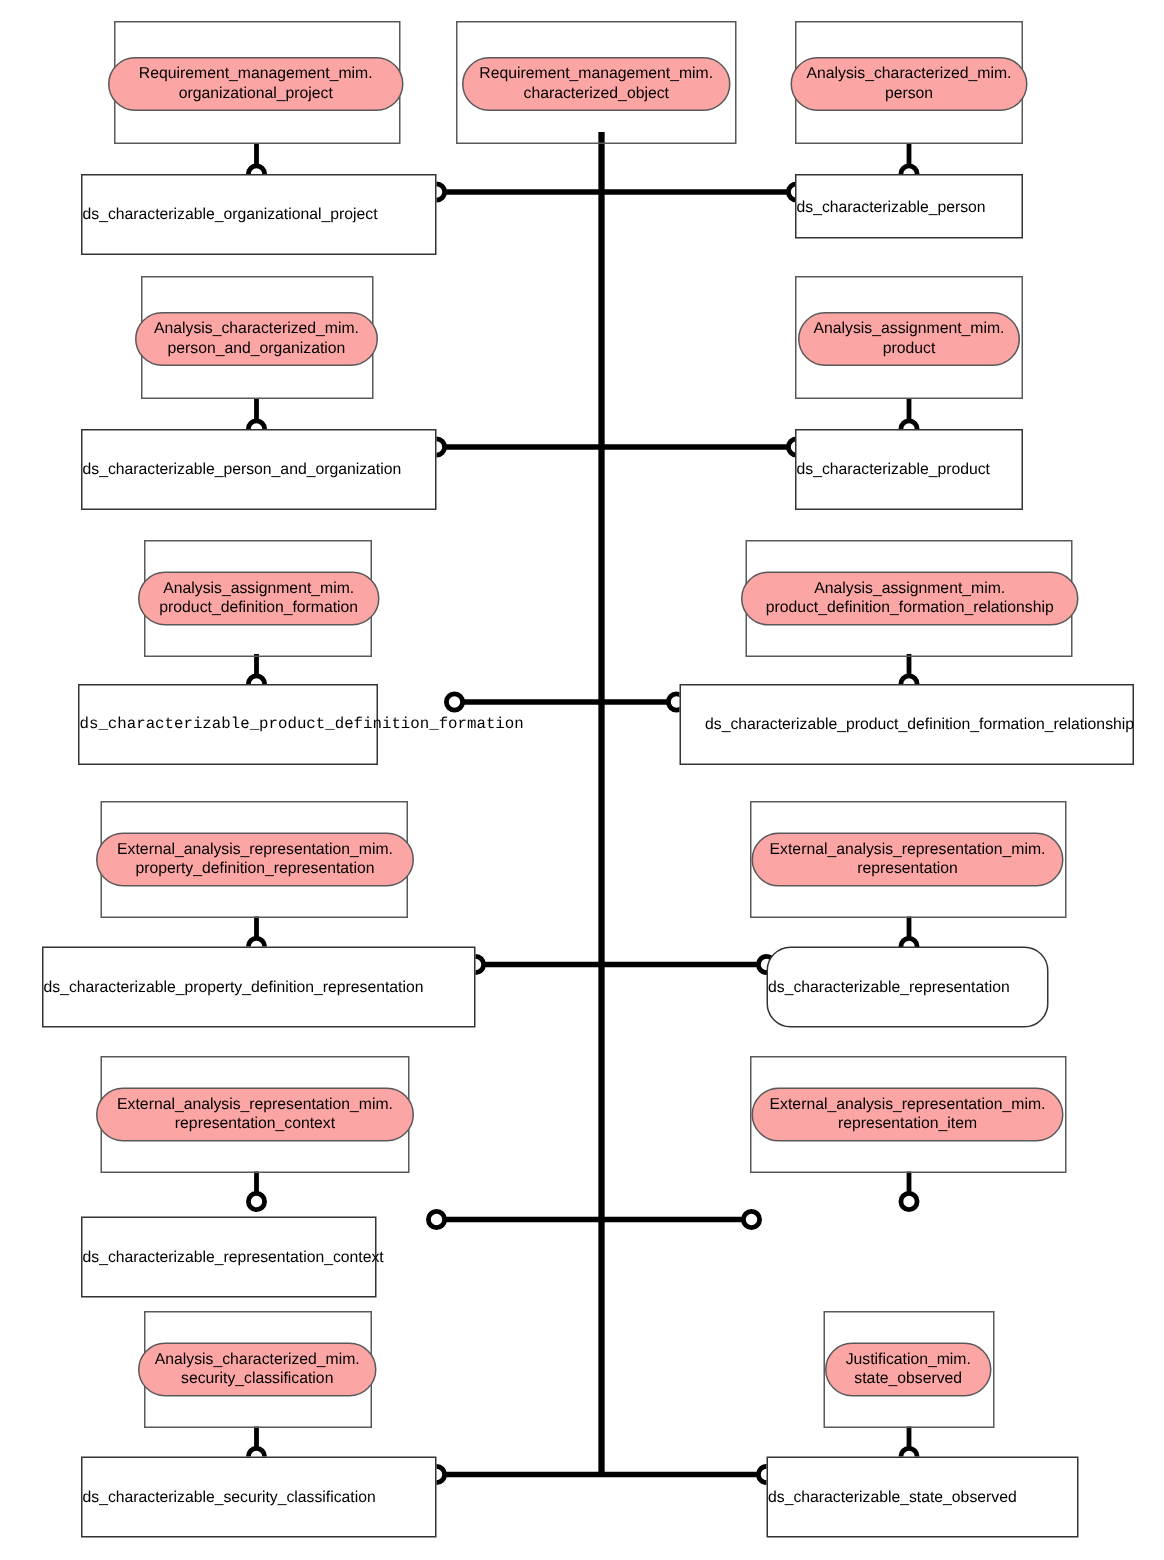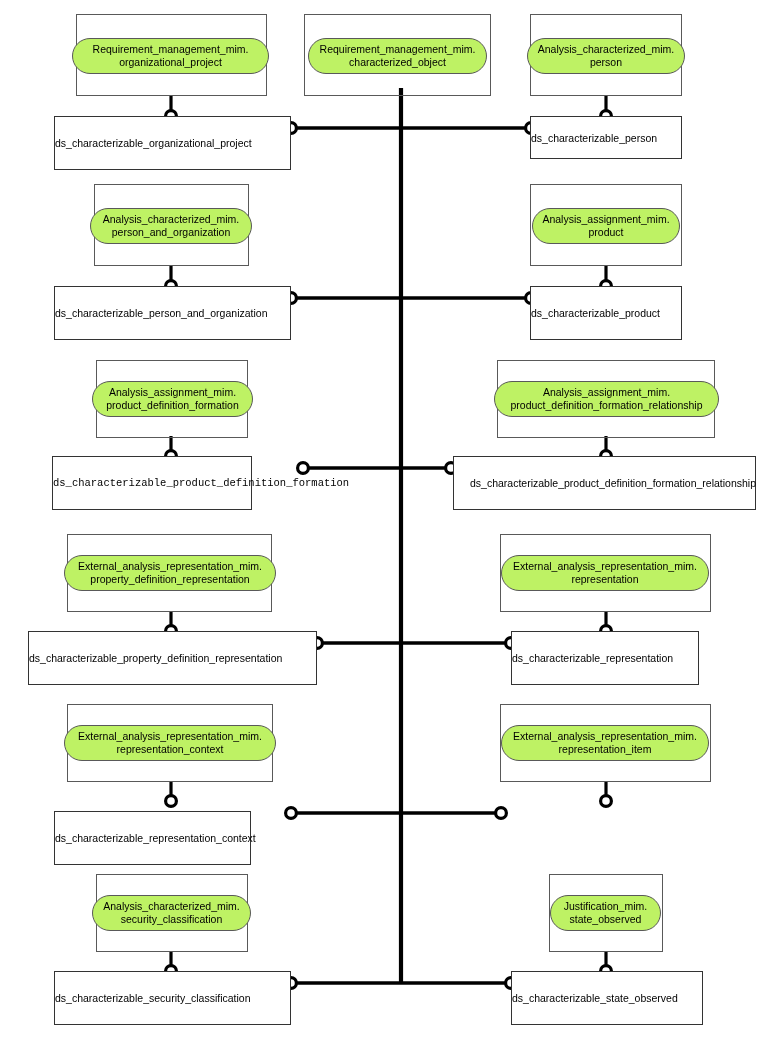--- a/index.html
+++ b/index.html
@@ -31,21 +31,21 @@
     box-sizing: border-box;
     border: 1.3px solid #595959;
     background: transparent;
   }
   
   .entity-capsule {
     position: absolute;
     box-sizing: border-box;
     border: 1.3px solid #595959;
     border-radius: 999px;
-    background: #bef264;
+    background: #fca5a5;
     display: flex;
     align-items: center;
     justify-content: center;
     text-align: center;
     line-height: 1.22;
     color: #000000;
     font-size: 10.5px;
     white-space: pre-line;
     padding: 0 4px;
   }
@@ -162,34 +162,34 @@
   <div class="ds-box pad-lg" style="left:453px; top:456px; width:303px; height:54px;">ds_characterizable_product_definition_formation_relationship</div>
 
   <div class="schema-box" style="left:67px; top:534px; width:205px; height:78px;"></div>
   <div class="entity-capsule" style="left:64px; top:555px; width:212px; height:36px;">External_analysis_representation_mim.
 property_definition_representation</div>
   <div class="ds-box" style="left:28px; top:631px; width:289px; height:54px;">ds_characterizable_property_definition_representation</div>
 
   <div class="schema-box" style="left:500px; top:534px; width:211px; height:78px;"></div>
   <div class="entity-capsule" style="left:501px; top:555px; width:208px; height:36px;">External_analysis_representation_mim.
 representation</div>
-  <div class="ds-box" style="left:511px; top:631px; width:188px; height:54px;">ds_characterizable_representation</div>
+  <div class="ds-box" style="left:511px; top:631px; width:188px; height:54px;border-radius:16px;">ds_characterizable_representation</div>
 
   <div class="schema-box" style="left:67px; top:704px; width:206px; height:78px;"></div>
   <div class="entity-capsule" style="left:64px; top:725px; width:212px; height:36px;">External_analysis_representation_mim.
 representation_context</div>
   <div class="ds-box" style="left:54px; top:811px; width:197px; height:54px;">ds_characterizable_representation_context</div>
 
   <div class="schema-box" style="left:500px; top:704px; width:211px; height:78px;"></div>
   <div class="entity-capsule" style="left:501px; top:725px; width:208px; height:36px;">External_analysis_representation_mim.
 representation_item</div>
 
   <div class="schema-box" style="left:96px; top:874px; width:152px; height:78px;"></div>
   <div class="entity-capsule" style="left:92px; top:895px; width:159px; height:36px;">Analysis_characterized_mim.
 security_classification</div>
   <div class="ds-box" style="left:54px; top:971px; width:237px; height:54px;">ds_characterizable_security_classification</div>
 
   <div class="schema-box" style="left:549px; top:874px; width:114px; height:78px;"></div>
   <div class="entity-capsule" style="left:550px; top:895px; width:111px; height:36px;">Justification_mim.
 state_observed</div>
-  <div class="ds-box" style="left:511px; top:971px; width:192px; height:54px;">ds_characterizable_state_observed</div>
+  <div class="ds-box" style="left:511px; top:971px; width:208px; height:54px;">ds_characterizable_state_observed</div>
 
 </div>
 
 </body></html>

